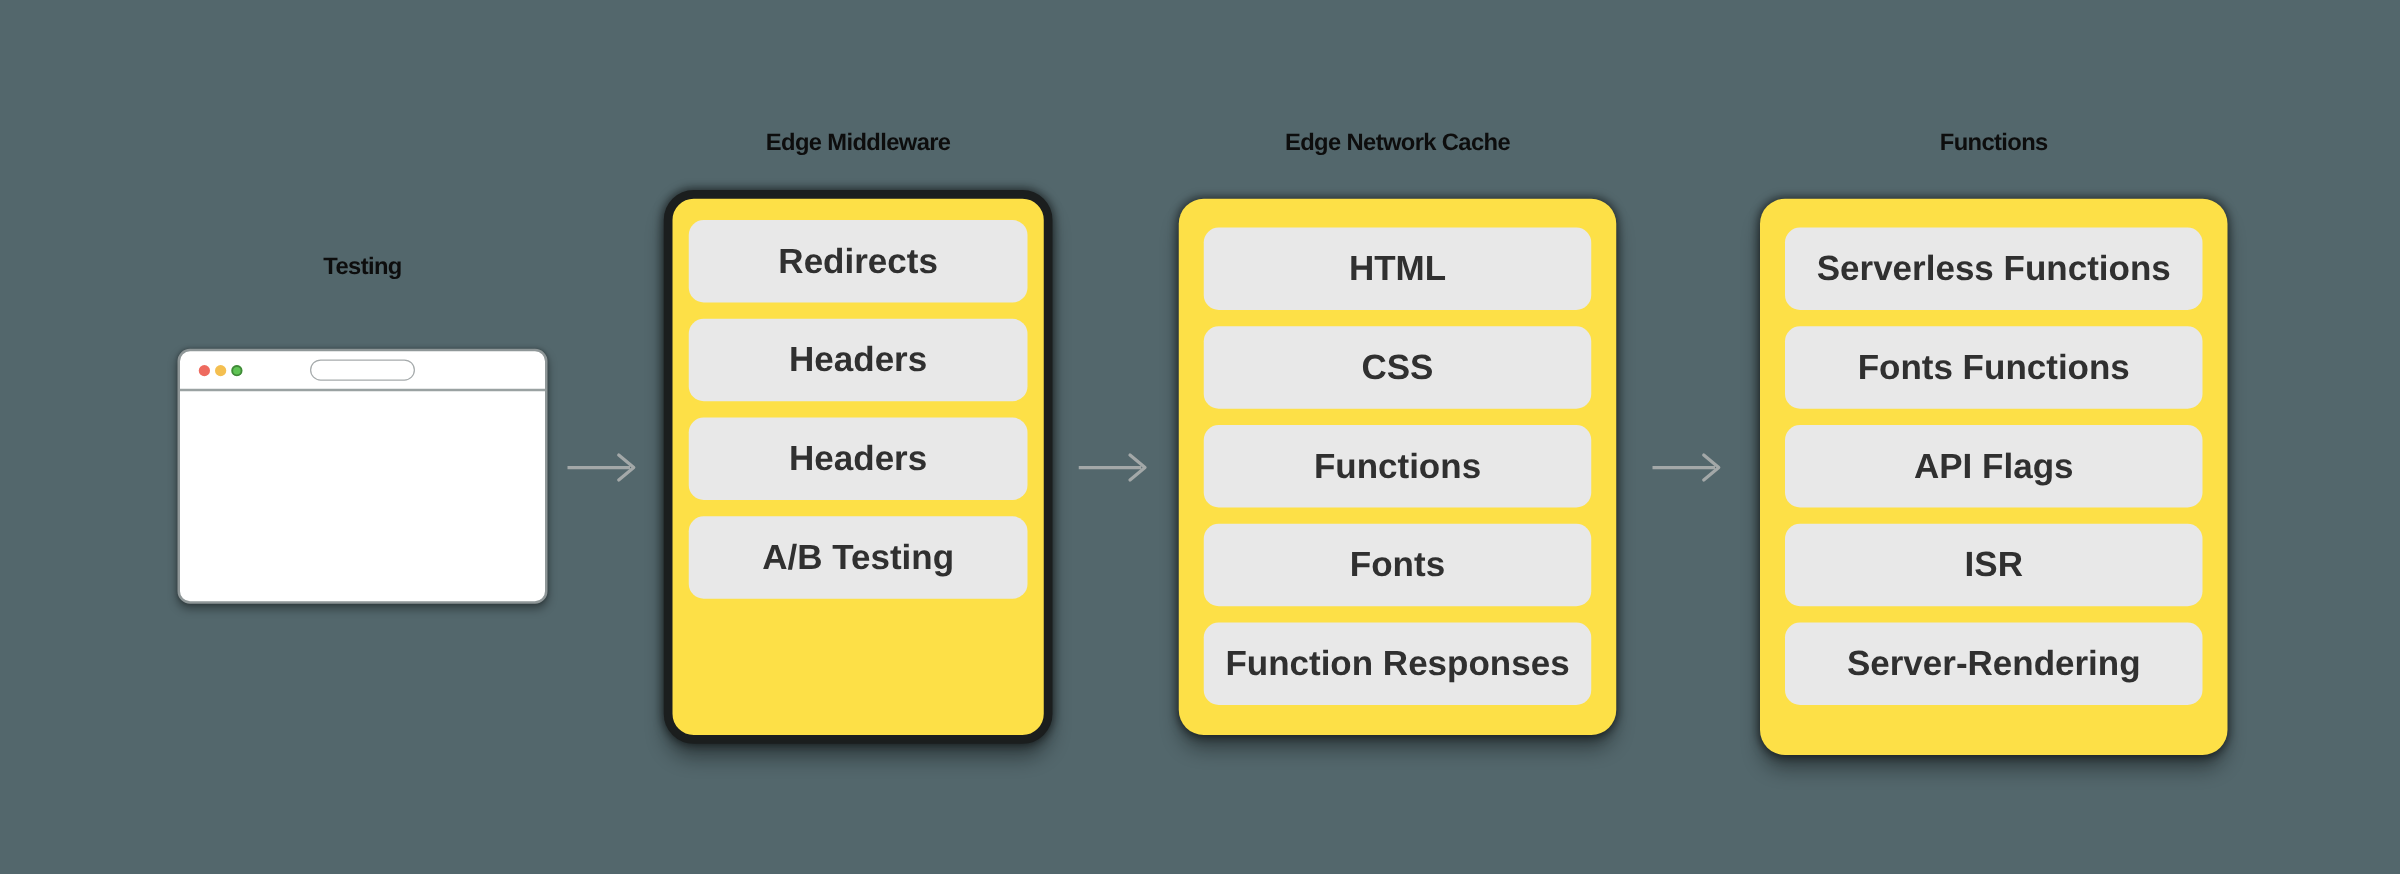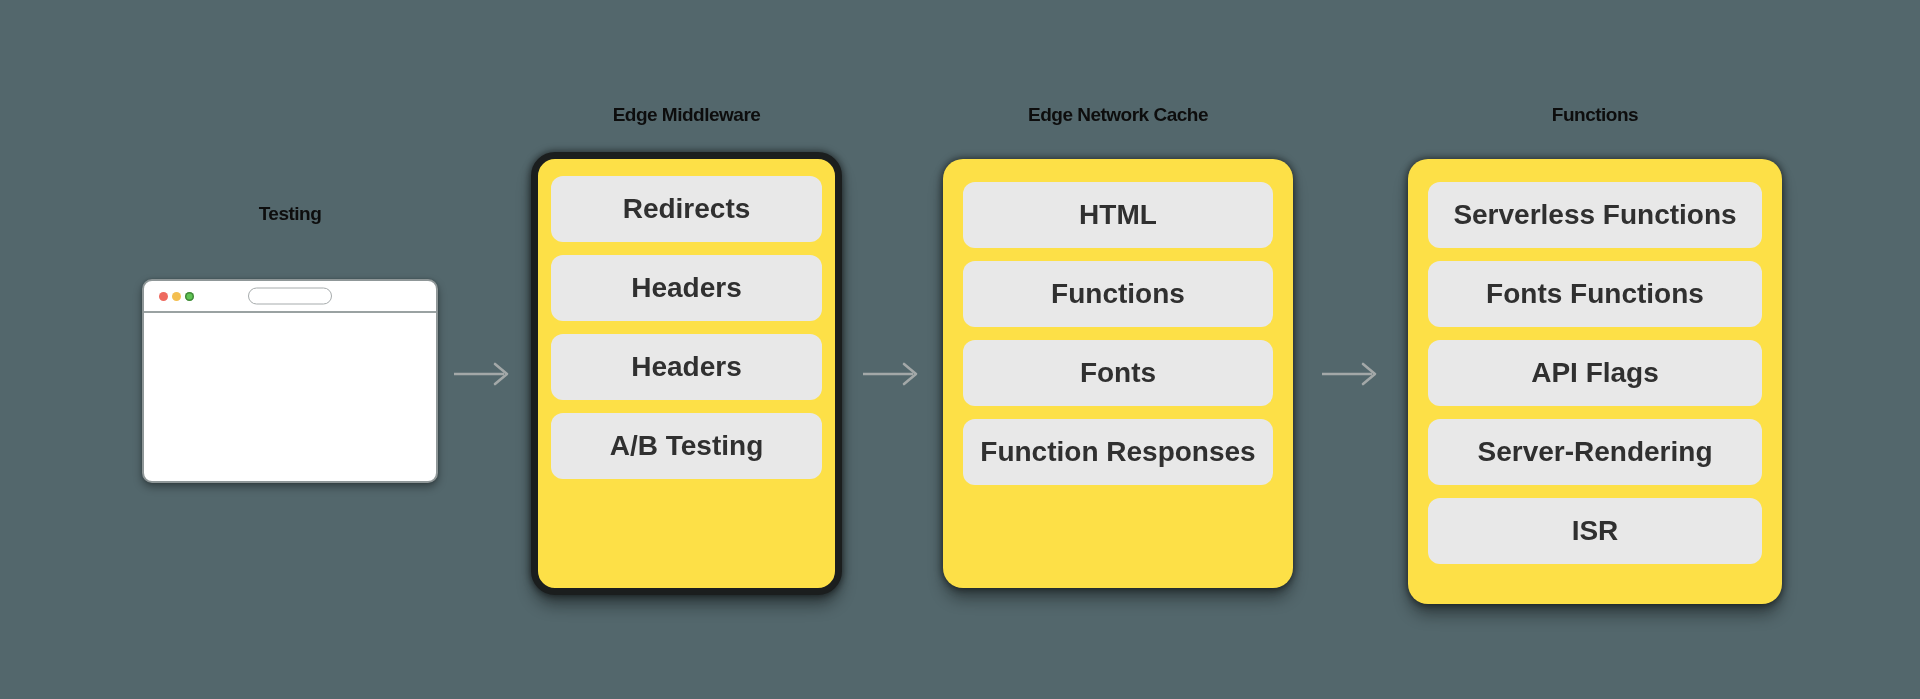--- a/index.html
+++ b/index.html
@@ -100,27 +100,28 @@
   <div class="panel bordered" id="panel-middleware">
     <div class="panel-item">Redirects</div>
     <div class="panel-item">Headers</div>
     <div class="panel-item">Headers</div>
     <div class="panel-item">A/B Testing</div>
   </div>
 
   <div class="node-title" id="title-cache">Edge Network Cache</div>
   <div class="panel" id="panel-cache">
     <div class="panel-item">HTML</div>
+    <div class="panel-item">CSS</div>
     <div class="panel-item">Functions</div>
     <div class="panel-item">Fonts</div>
     <div class="panel-item">Function Responses</div>
   </div>
 
   <div class="node-title" id="title-functions">Functions</div>
   <div class="panel" id="panel-functions">
     <div class="panel-item">Serverless Functions</div>
     <div class="panel-item">Fonts Functions</div>
     <div class="panel-item">API Flags</div>
+    <div class="panel-item">ISR</div>
     <div class="panel-item">Server-Rendering</div>
-    <div class="panel-item">ISR</div>
   </div>
 
 </div>
 
 </body></html>

